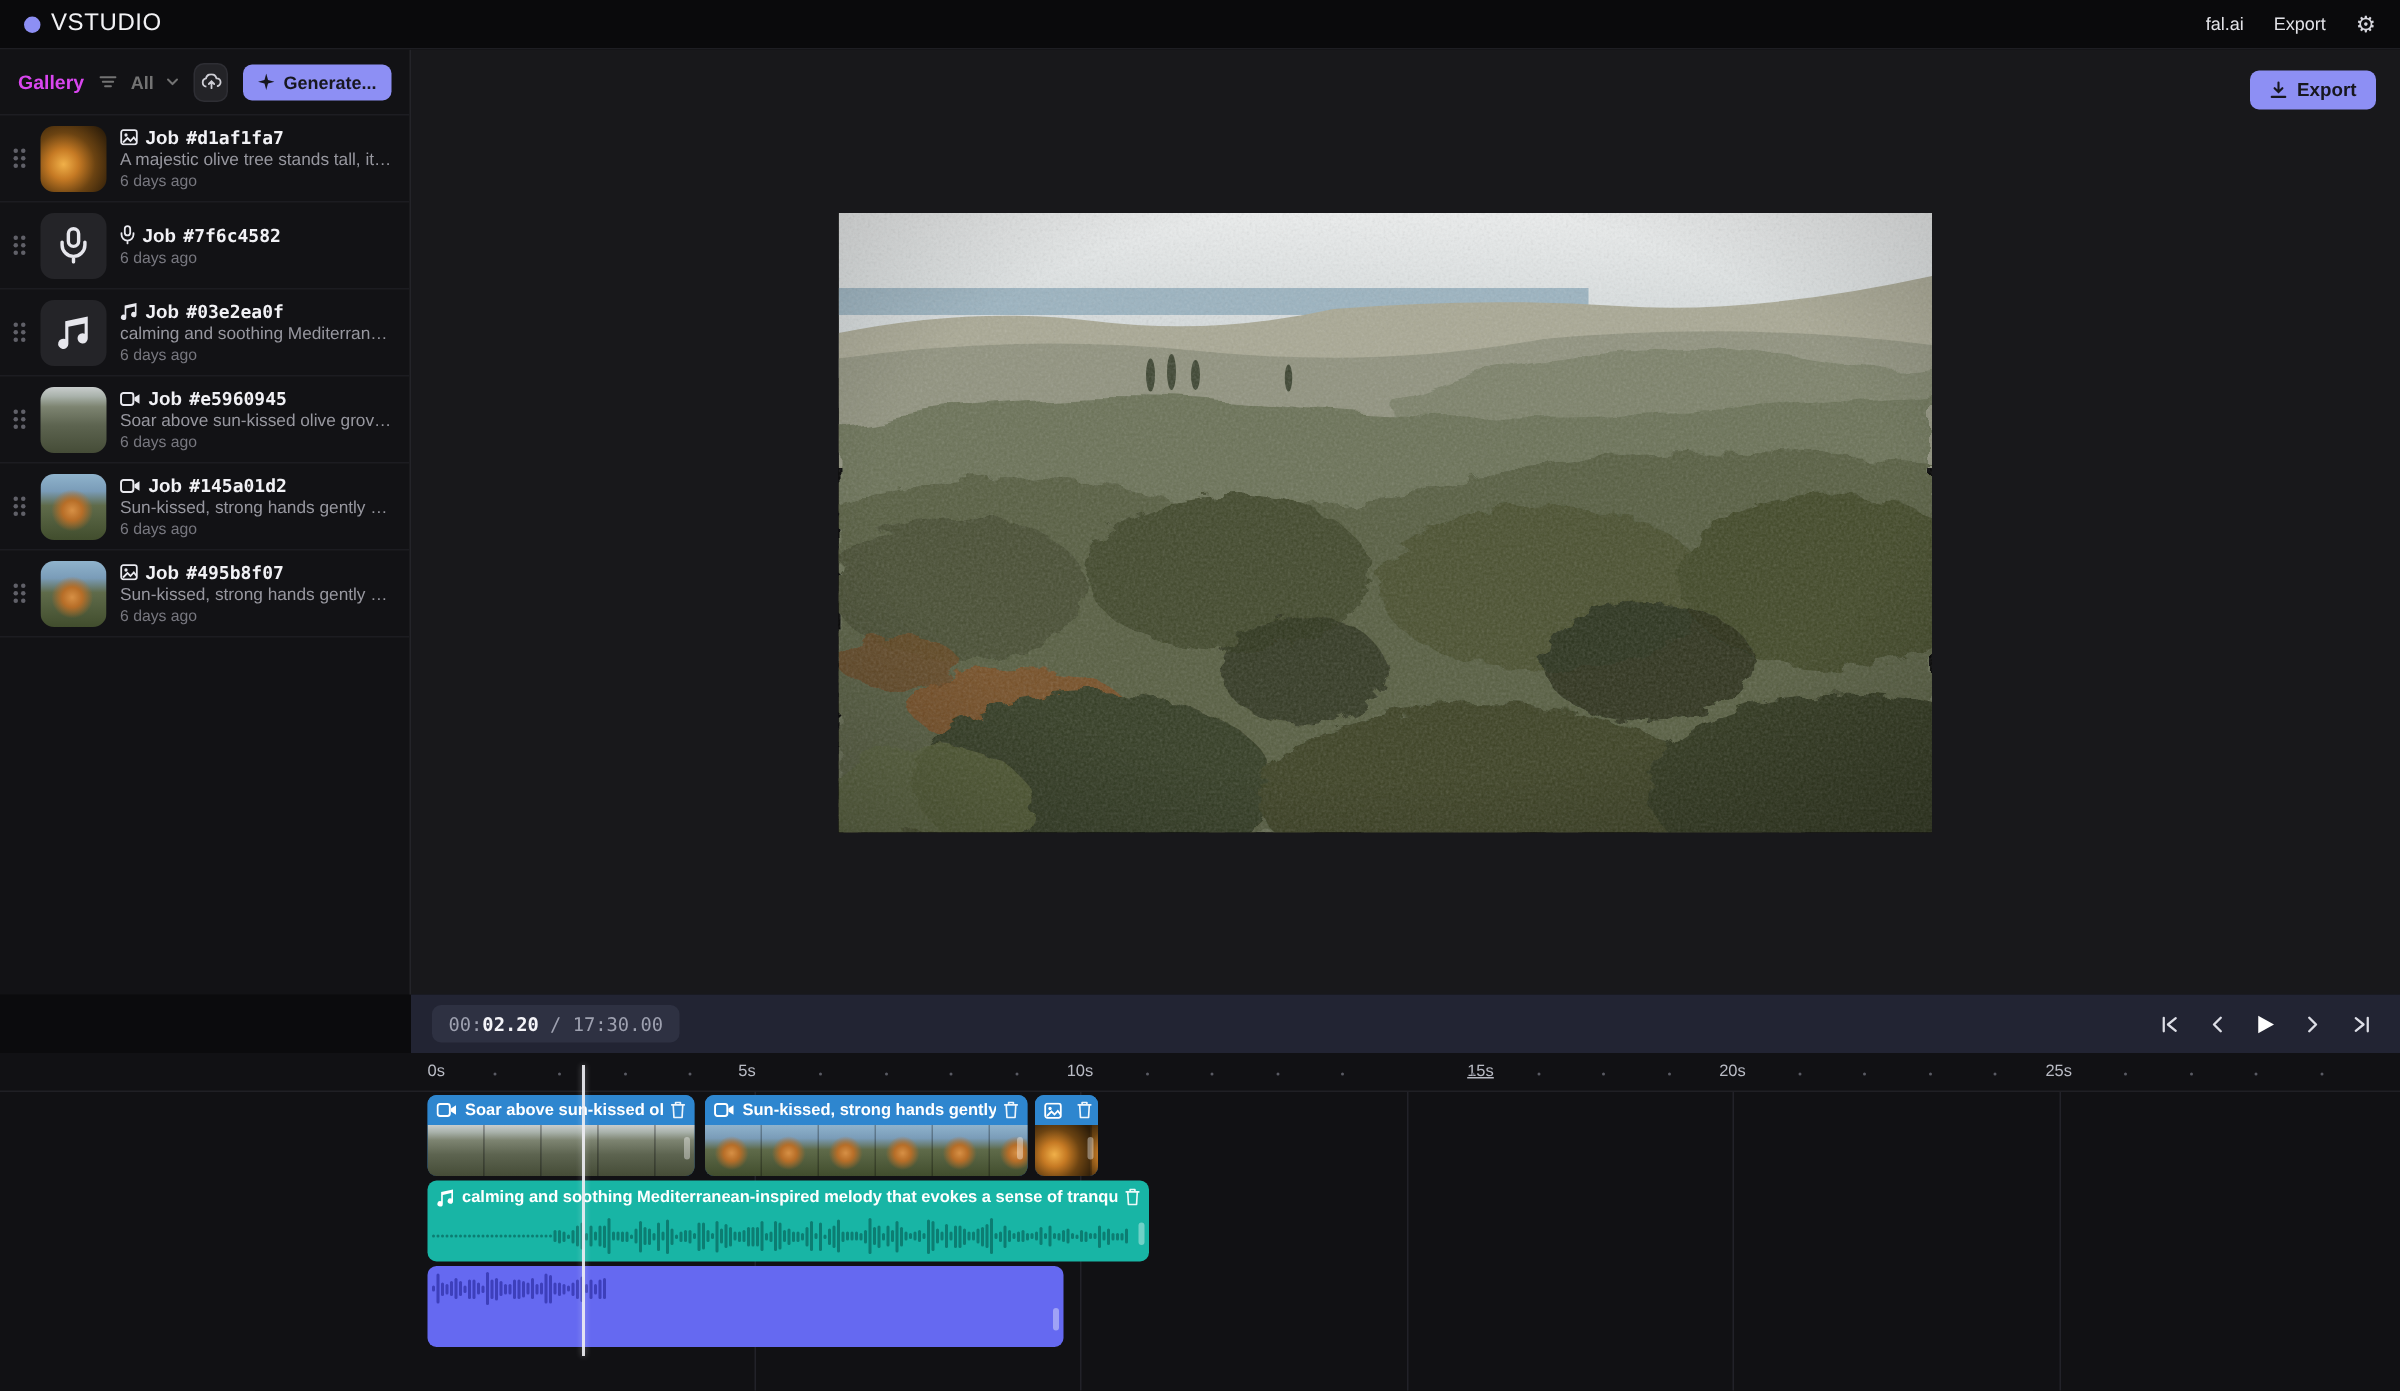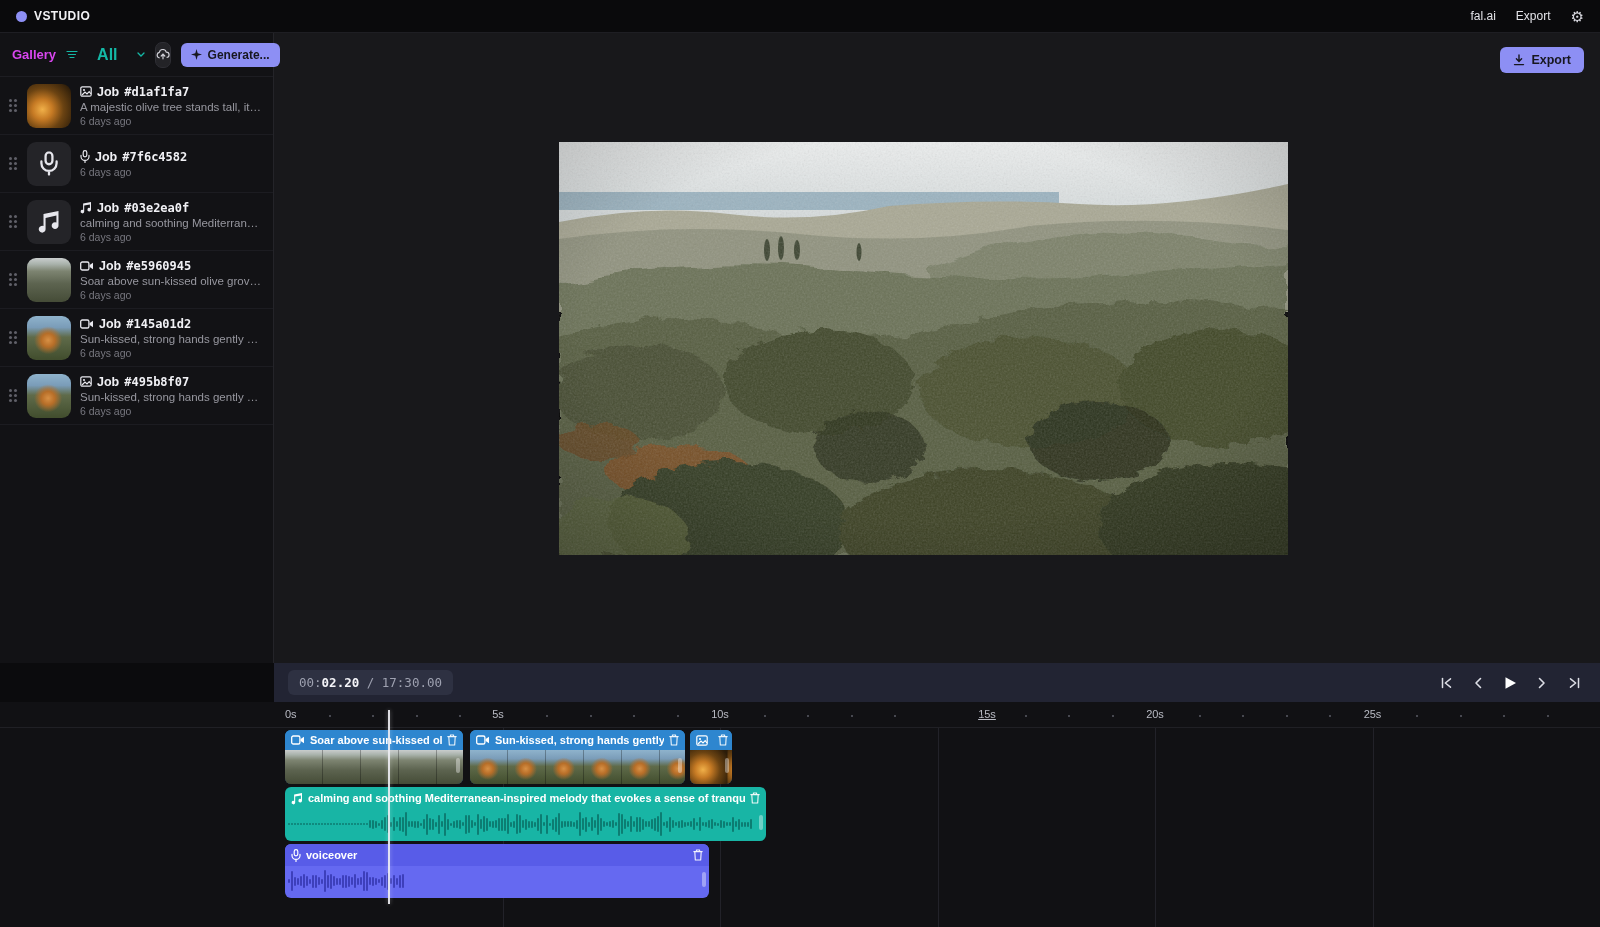--- a/index.html
+++ b/index.html
@@ -4,37 +4,37 @@
 <style>
   * { margin:0; padding:0; box-sizing:border-box; }
   html,body { width:1600px; height:927px; background:#0b0b0d; overflow:hidden;
               font-family:"Liberation Sans", sans-serif; }
 
   
   #topbar { position:absolute; left:0; top:0; width:1600px; height:33px; background:#0a0a0c;
             border-bottom:1px solid #1e1e23; display:flex; align-items:center; justify-content:space-between; padding:0 16px; z-index:30; }
   .brand { display:flex; align-items:center; gap:7px; }
   .brand-dot { width:11px; height:11px; border-radius:50%; background:#8d8ff4; }
-  .brand-name { color:#f2f2f5; font-size:12px; font-weight:bold; letter-spacing:.4px; }
+  .brand-name { color:#f2f2f5; font-size:16px; font-weight:normal; letter-spacing:.4px; }
   .top-links { display:flex; align-items:center; gap:20px; }
   .top-link { color:#e3e3e8; font-size:12px; cursor:pointer; }
   .gear { color:#d6d6dd; font-size:15px; line-height:1; cursor:pointer; }
 
   
   #sidebar { position:absolute; left:0; top:33px; width:274px; height:630px; background:#121215;
              border-right:1px solid #242429; z-index:20; }
   .project-row { height:56px; display:flex; align-items:center; padding:0 12px; gap:8px; border-bottom:1px solid #1d1d22; }
   .project-name { color:#e9e9ee; font-size:13px; font-weight:bold; flex:0 0 auto; }
   .project-spacer { flex:1; }
   .icon-btn { background:#232327; border:1px solid #2e2e34; border-radius:7px; display:flex; align-items:center;
               justify-content:center; color:#cfcfd6; cursor:pointer; }
   .folder-btn { width:34px; height:29px; }
   .gallery-row { height:44px; display:flex; align-items:center; padding:0 12px; gap:10px; border-bottom:1px solid #1d1d22; }
   .gallery-title { color:#d946ef; font-size:13px; font-weight:bold; flex:1; }
-  .filter-group { display:flex; align-items:center; gap:19px; color:#14b8a6; font-size:16px; cursor:pointer; }
+  .filter-group { display:flex; align-items:center; gap:9px; color:#737373; font-size:12px; cursor:pointer; }
   .upload-btn { width:31px; height:26px; }
   .btn-accent { display:flex; align-items:center; gap:6px; background:#8d8ff4; color:#17171f; font-size:12px;
                 font-weight:bold; border:none; border-radius:6px; padding:5px 10px; cursor:pointer; }
   .job-list { }
   .job-item { display:flex; align-items:center; gap:9px; padding:9px 10px 9px 8px; border-bottom:1px solid #1c1c21; height:58px; cursor:pointer; }
   .drag-dots { width:10px; height:15px; position:relative; flex:0 0 10px; }
   .drag-dots::before { content:""; position:absolute; left:1px; top:1px; width:3px; height:3px; border-radius:50%; background:#606068;
        box-shadow:0 5px 0 #606068, 0 10px 0 #606068, 5px 0 0 #606068, 5px 5px 0 #606068, 5px 10px 0 #606068; }
   .job-thumb { width:44px; height:44px; border-radius:9px; flex:0 0 44px; display:flex; align-items:center; justify-content:center; overflow:hidden; }
   .job-meta { flex:1; min-width:0; }
@@ -659,34 +659,20 @@
           <span class="wave-bar" style="height: 6px;"></span>
           <span class="wave-bar" style="height: 11px;"></span>
           <span class="wave-bar" style="height: 5px;"></span>
           <span class="wave-bar" style="height: 5px;"></span>
           <span class="wave-bar" style="height: 5px;"></span>
           <span class="wave-bar" style="height: 10px;"></span>
         </div>
         <span class="handle"></span>
       </div>
       <div class="clip clip-voice" style="left: 285px; top: 142px; width: 424px;">
-        <div class="clip-header">
-          <span class="clip-icon">
-            <svg class="ic" width="10" height="13" viewBox="0 0 10 13">
-              <rect x="3.2" y="0.7" width="3.6" height="6.2" rx="1.8" fill="none" stroke="currentColor" stroke-width="1.2"></rect>
-              <path d="M1 5.4v1a4 4 0 0 0 8 0v-1M5 10.6v1.8" fill="none" stroke="currentColor" stroke-width="1.2" stroke-linecap="round"></path>
-            </svg>
-          </span>
-          <span class="clip-label">voiceover</span>
-          <span class="trash">
-            <svg class="ic" width="10" height="12" viewBox="0 0 10 12">
-              <path d="M0.8 2.6h8.4M3.4 2.6V1h3.2v1.6M1.8 2.6l.5 8.4h5.4l.5-8.4" fill="none" stroke="currentColor" stroke-width="1.1" stroke-linecap="round" stroke-linejoin="round"></path>
-            </svg>
-          </span>
-        </div>
         <div class="wave">
           <span class="wave-bar" style="height: 4px;"></span>
           <span class="wave-bar" style="height: 20px;"></span>
           <span class="wave-bar" style="height: 9px;"></span>
           <span class="wave-bar" style="height: 7px;"></span>
           <span class="wave-bar" style="height: 10px;"></span>
           <span class="wave-bar" style="height: 14px;"></span>
           <span class="wave-bar" style="height: 10px;"></span>
           <span class="wave-bar" style="height: 5px;"></span>
           <span class="wave-bar" style="height: 13px;"></span>

